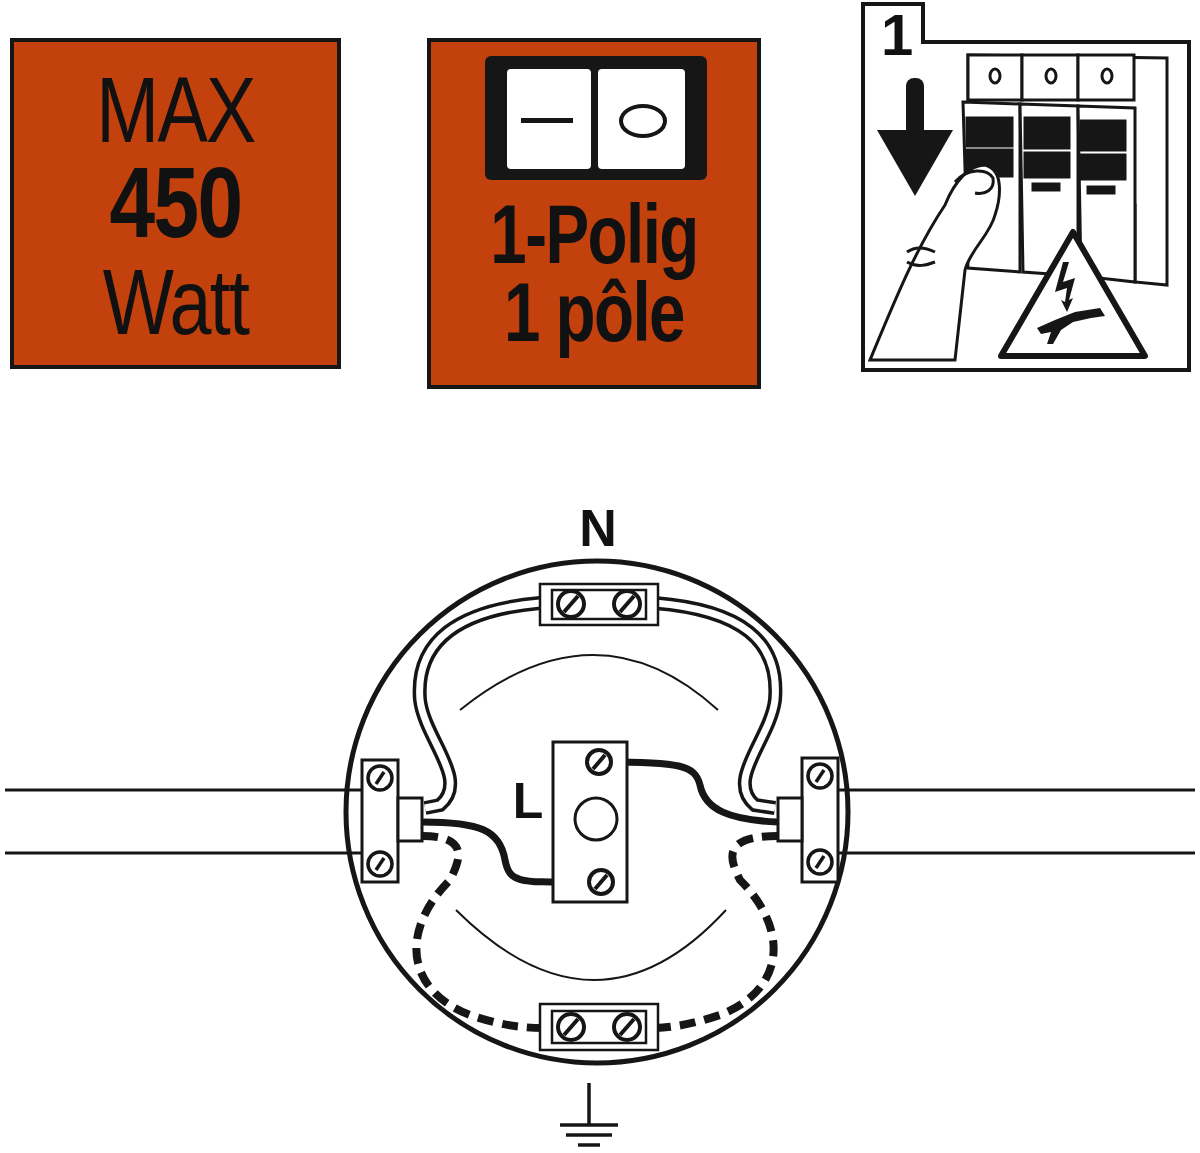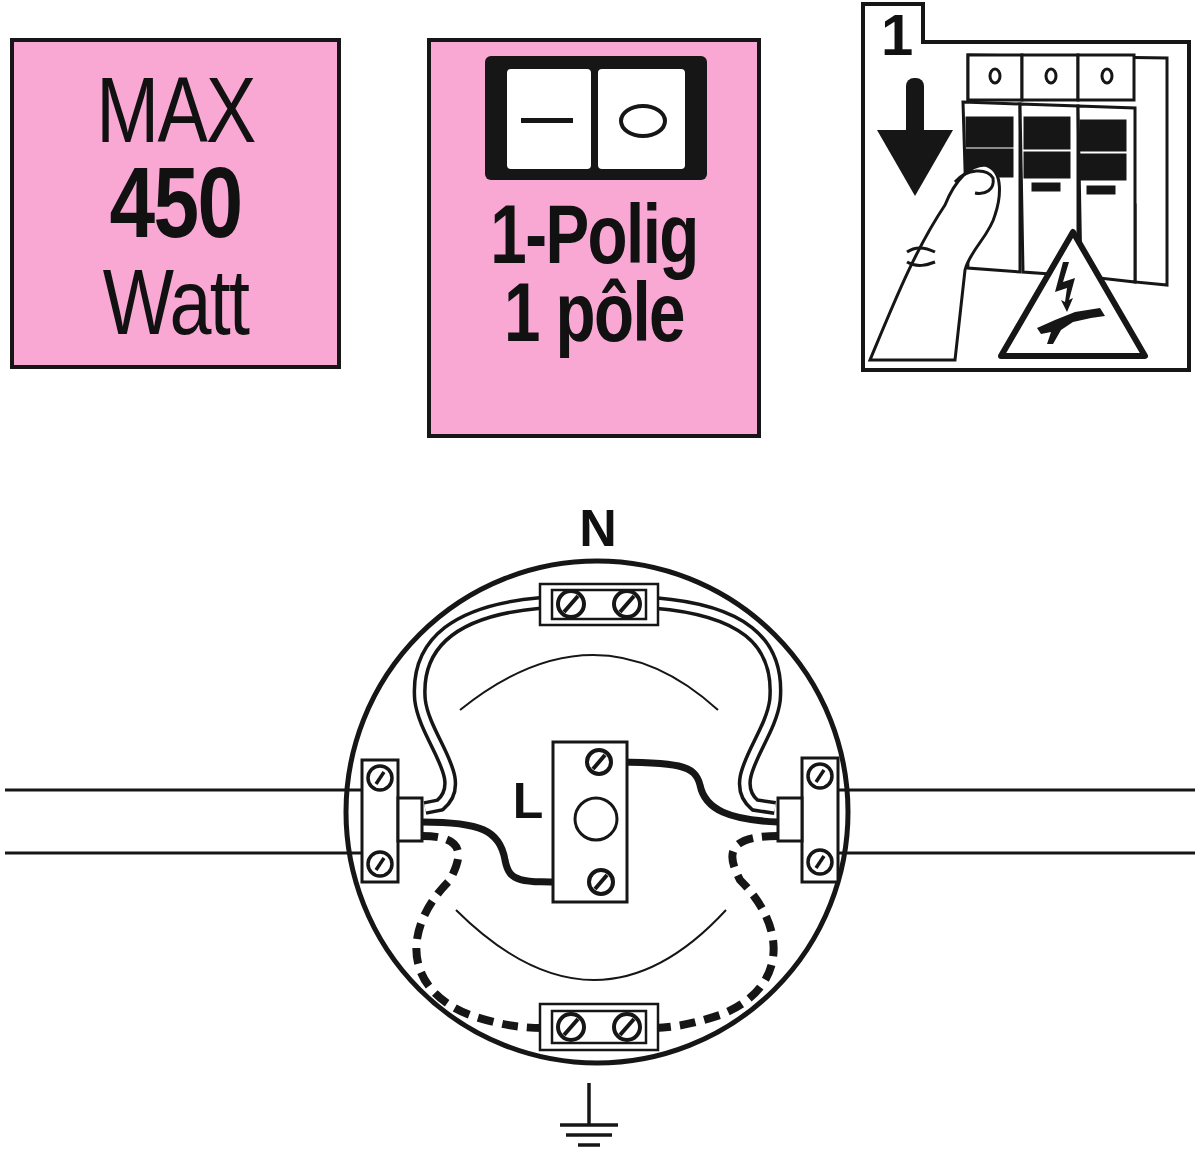--- a/index.html
+++ b/index.html
@@ -1,19 +1,19 @@
 <!DOCTYPE html>
 <html><head>
 <meta charset="utf-8">
 <style>
   html, body { margin:0; padding:0; background:#ffffff; }
   body { width:1200px; height:1153px; position:relative; overflow:hidden; font-family:"Liberation Sans", sans-serif; }
-  .panel { position:absolute; box-sizing:border-box; border:4px solid #161616; background:#f9a8d4; }
+  .panel { position:absolute; box-sizing:border-box; border:4px solid #161616; background:#c2410c; }
   #p-max { left:10px; top:38px; width:331px; height:331px; }
-  #p-pole { left:427px; top:38px; width:334px; height:400px; }
+  #p-pole { left:427px; top:38px; width:334px; height:351px; }
   .txt { position:absolute; left:0; right:0; text-align:center; color:#111; font-family:"Liberation Sans", sans-serif; }
   .t-max { top:18px; font-size:92px; letter-spacing:-2px; transform:scaleX(0.82); line-height:100px; }
   .t-450 { top:110px; font-size:100px; font-weight:bold; transform:scaleX(0.82); line-height:100px; letter-spacing:-2px; }
   .t-watt { top:210px; font-size:92px; transform:scaleX(0.82); line-height:100px; letter-spacing:-2px; }
   .t-polig { top:150px; font-size:84px; font-weight:bold; transform:scaleX(0.78); line-height:84px; letter-spacing:-2px; }
   .t-pole { top:228px; font-size:84px; font-weight:bold; transform:scaleX(0.78); line-height:84px; letter-spacing:-2px; }
   svg { position:absolute; overflow:visible; }
   .lbl { font-family:"Liberation Sans", sans-serif; font-weight:bold; fill:#111; }
 </style>
 </head>

